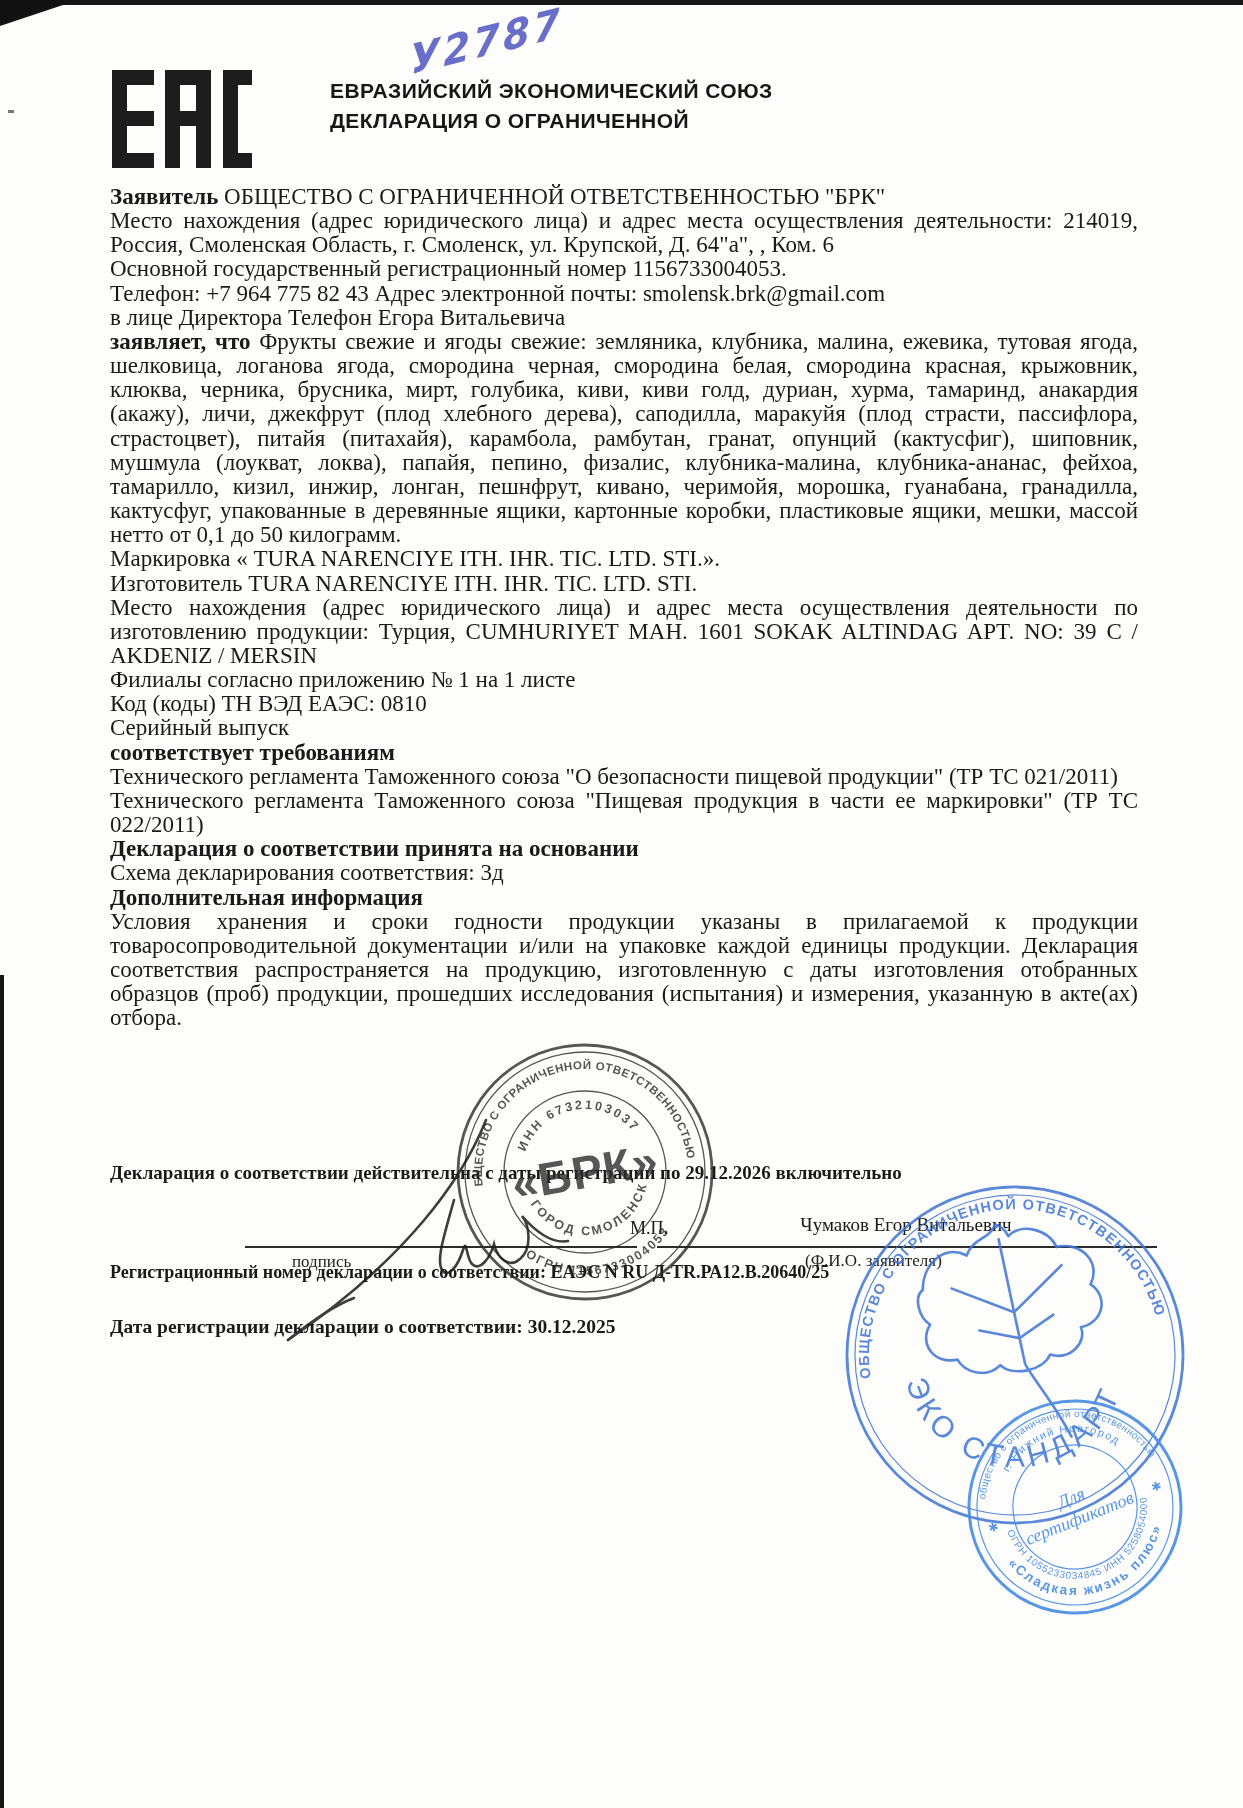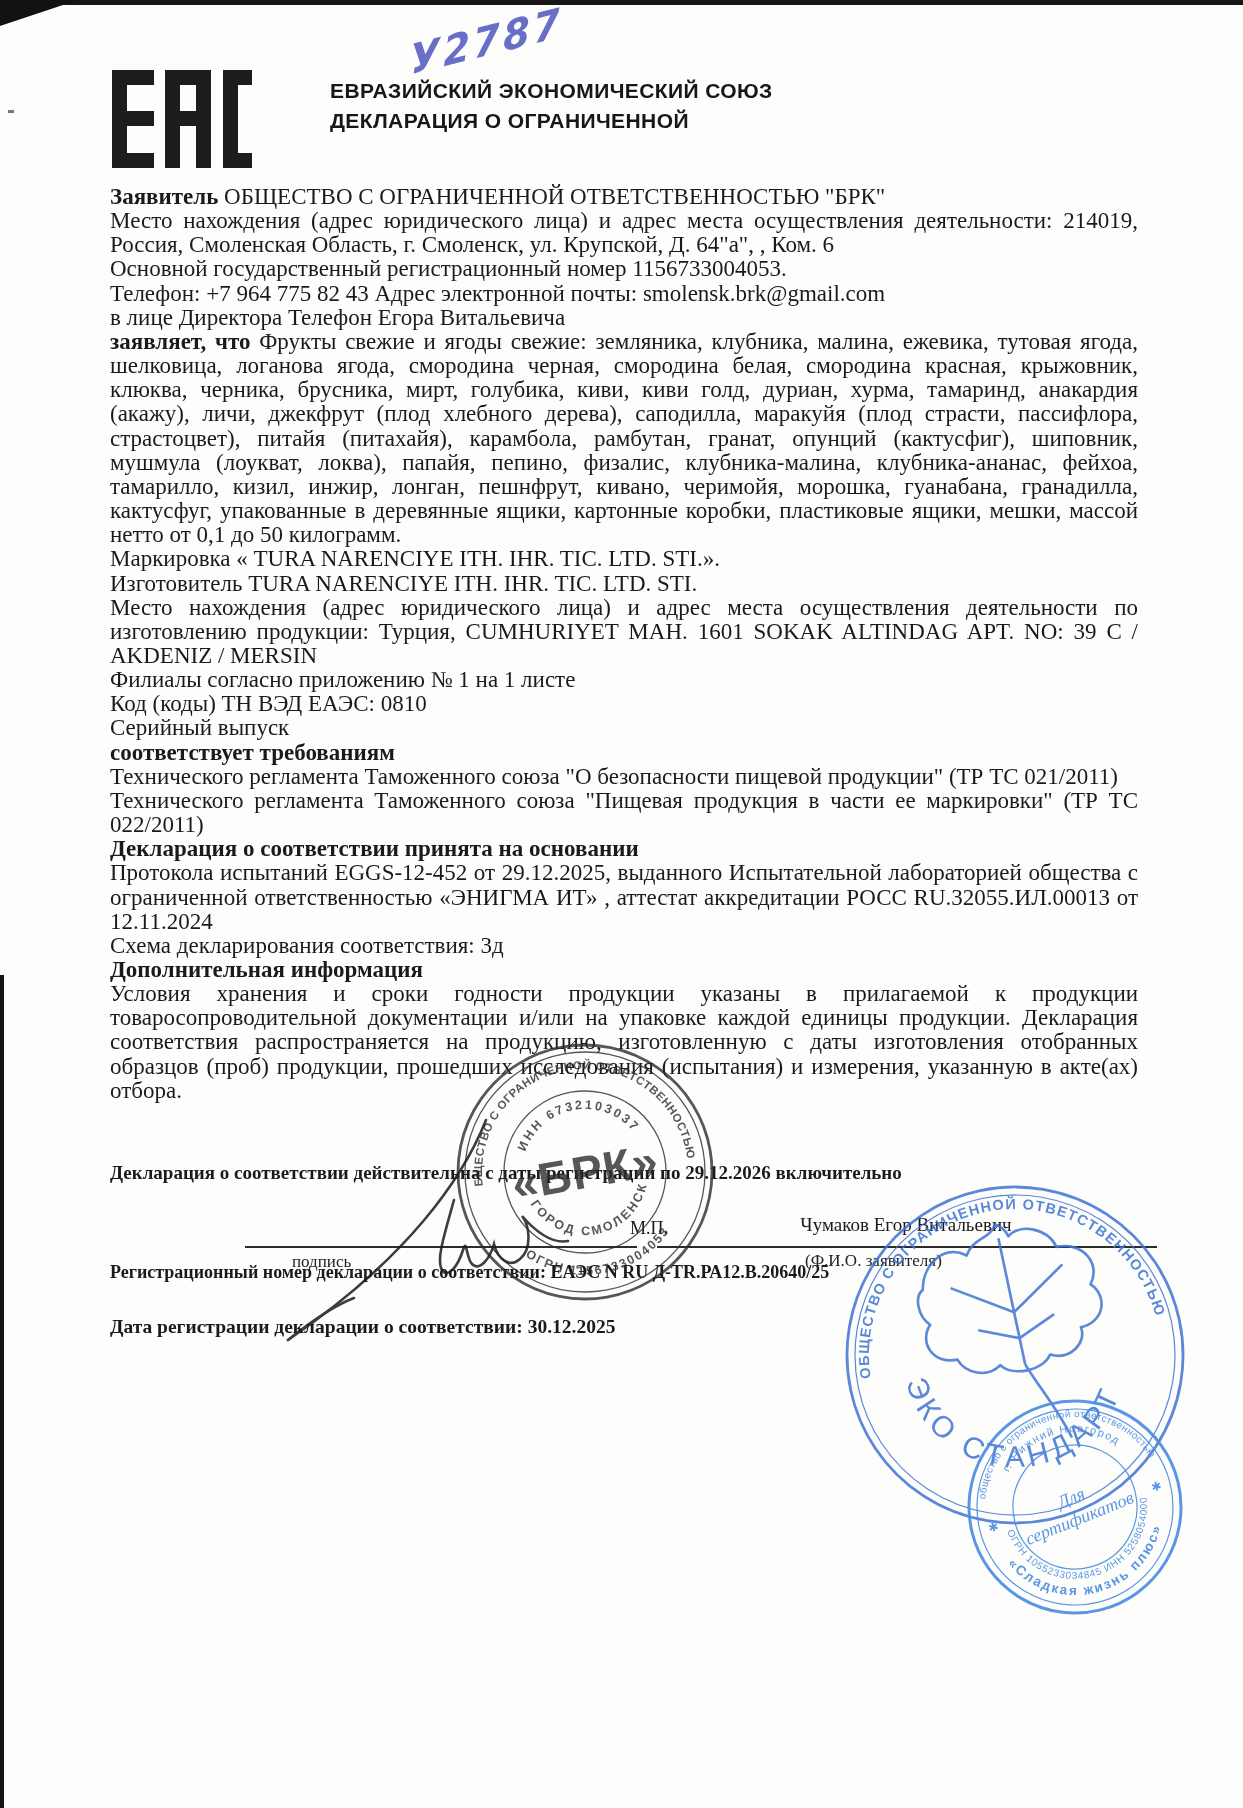--- a/index.html
+++ b/index.html
@@ -75,21 +75,20 @@
       <p>Маркировка « TURA NARENCIYE ITH. IHR. TIC. LTD. STI.».</p>
       <p>Изготовитель TURA NARENCIYE ITH. IHR. TIC. LTD. STI.</p>
       <p>Место нахождения (адрес юридического лица) и адрес места осуществления деятельности по изготовлению продукции: Турция, CUMHURIYET MAH. 1601 SOKAK ALTINDAG APT. NO: 39 C / AKDENIZ / MERSIN</p>
       <p>Филиалы согласно приложению № 1 на 1 листе</p>
       <p>Код (коды) ТН ВЭД ЕАЭС: 0810</p>
       <p>Серийный выпуск</p>
       <p><b>соответствует требованиям</b></p>
       <p>Технического регламента Таможенного союза "О безопасности пищевой продукции" (ТР ТС 021/2011)</p>
       <p>Технического регламента Таможенного союза "Пищевая продукция в части ее маркировки" (ТР ТС 022/2011)</p>
       <p><b>Декларация о соответствии принята на основании</b></p>
-      <p>Протокола испытаний EGGS-12-452 от 29.12.2025, выданного Испытательной лабораторией общества с ограниченной ответственностью «ЭНИГМА ИТ» , аттестат аккредитации РОСС RU.32055.ИЛ.00013 от 12.11.2024</p>
       <p>Схема декларирования соответствия: 3д</p>
       <p><b>Дополнительная информация</b></p>
       <p>Условия хранения и сроки годности продукции указаны в прилагаемой к продукции товаросопроводительной документации и/или на упаковке каждой единицы продукции. Декларация соответствия распространяется на продукцию, изготовленную с даты изготовления отобранных образцов (проб) продукции, прошедших исследования (испытания) и измерения, указанную в акте(ах) отбора.</p>
     </div>
 
   <div class="abs bold-line z2" style="left:110px;top:1162px;width:1000px;">Декларация о соответствии действительна с даты регистрации по 29.12.2026 включительно</div>
 
   <div class="abs z2 mp" style="left:630px;top:1218px;">М.П.</div>
   <div class="abs z2" style="left:676px;top:1214px;width:460px;text-align:center;font-size:19px;">Чумаков Егор Витальевич</div>
   <div class="abs sig-line z2" style="left:245px;top:1246px;width:392px;"></div>

